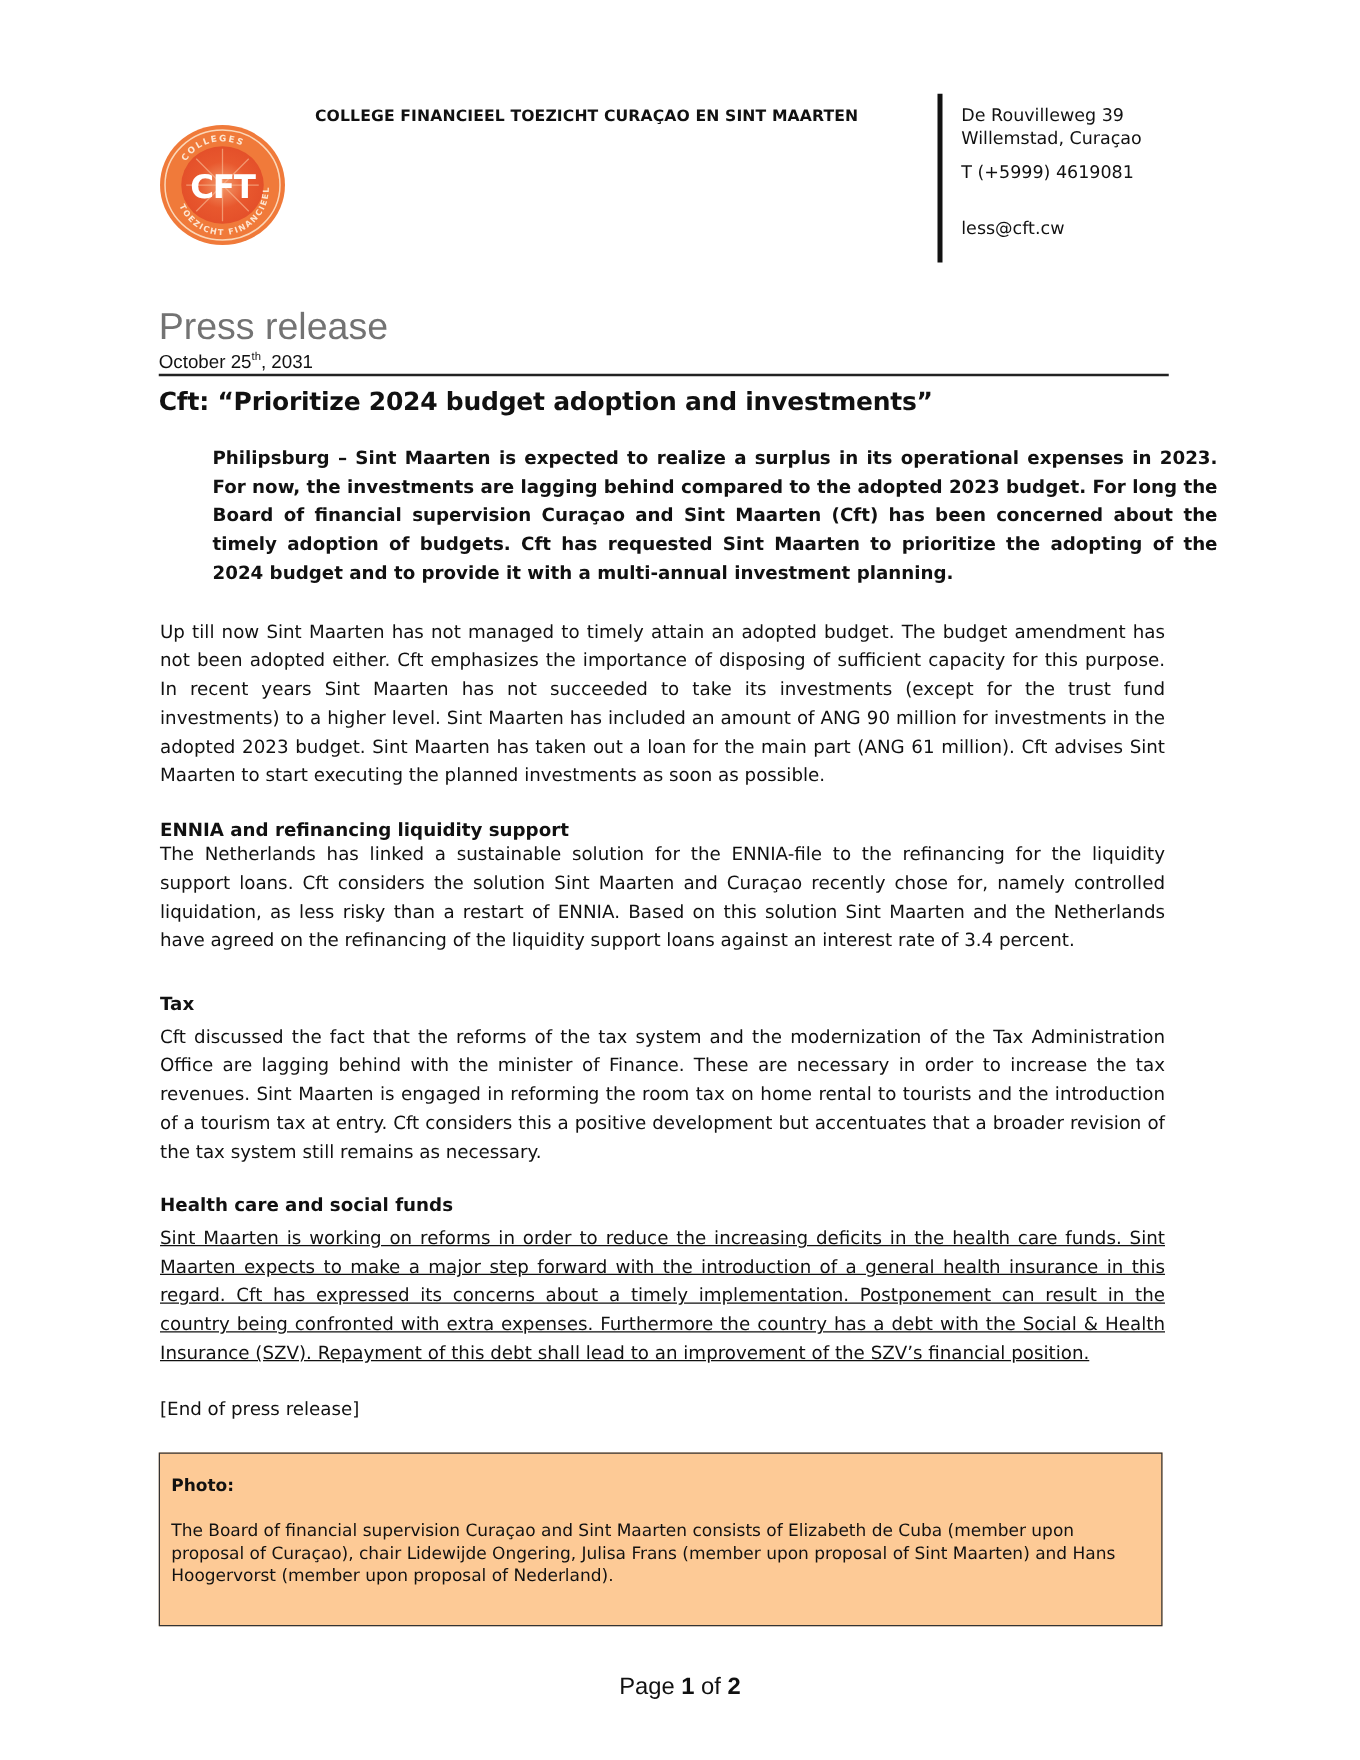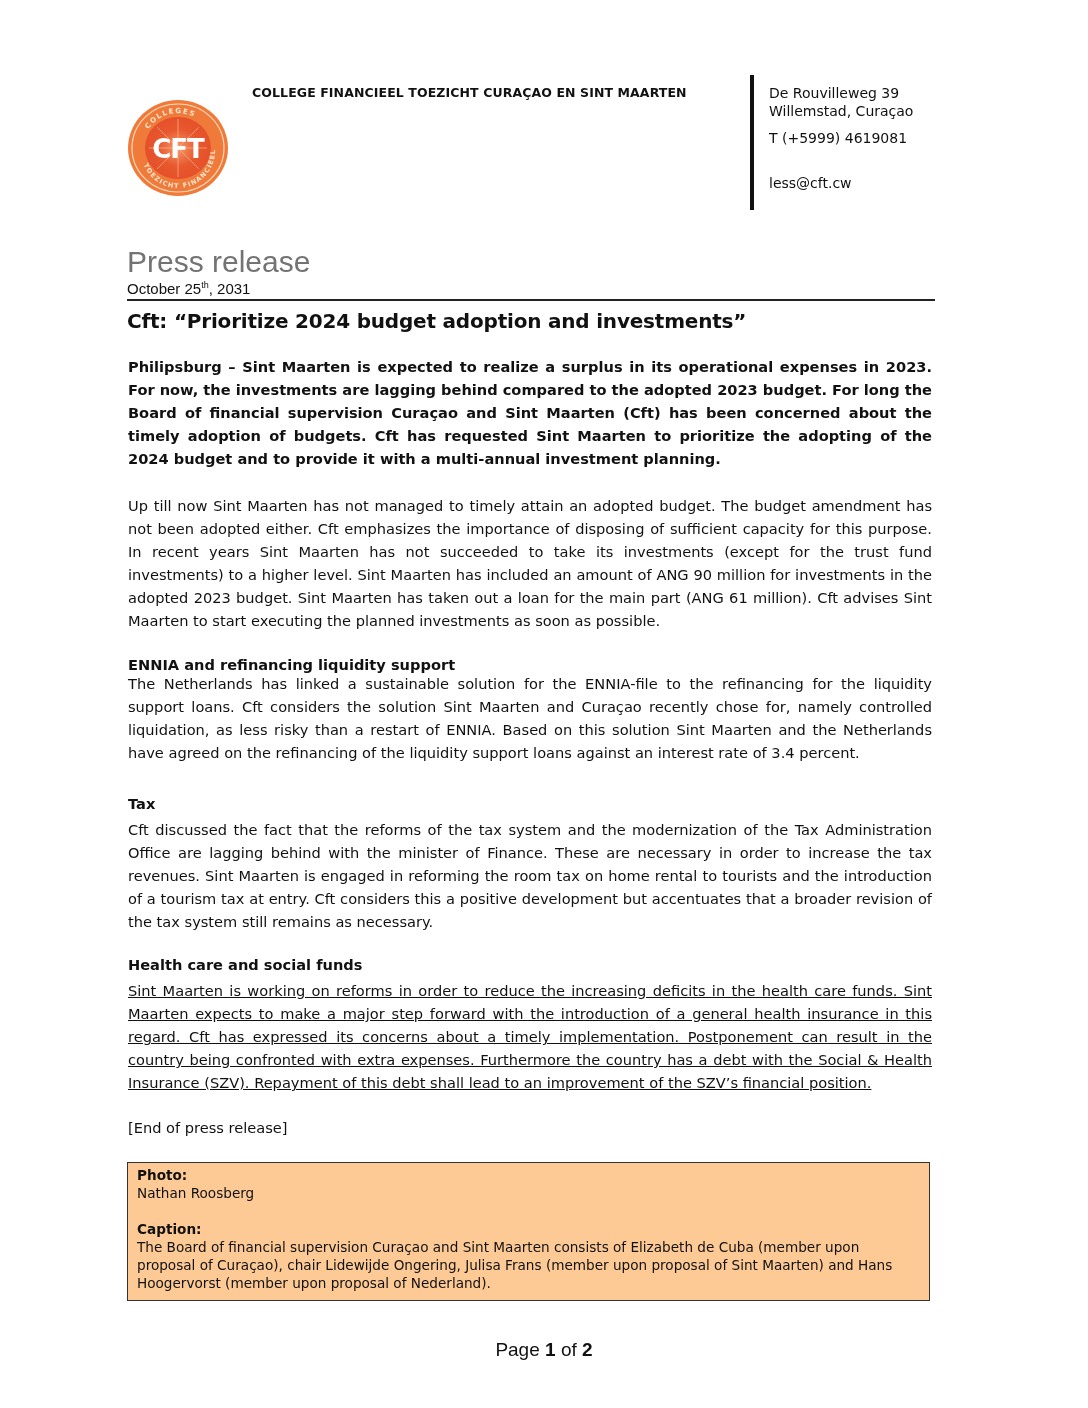--- a/index.html
+++ b/index.html
@@ -16,34 +16,34 @@
 
   
   .press-title { left:127px; top:245px; font-family:"Liberation Sans", sans-serif; font-size:30px; font-weight:normal; color:#737373; }
   .press-date { left:127px; top:280px; font-family:"Liberation Sans", sans-serif; font-size:15px; }
   .press-date sup { font-size:9px; }
   .hrule { left:127px; top:299px; width:808px; height:1.5px; background:#222; }
   .headline { left:127px; top:309px; font-size:20px; font-weight:bold; letter-spacing:-0.2px; }
 
   
   .block { left:128px; width:804px; font-size:14.6px; line-height:23.1px; text-align:justify; }
-  .lead { top:355px; font-weight:bold; }
+  .lead { top:355px; font-weight:bold;margin-left:42px; }
   .p1 { top:494px; }
   .sec-h { font-weight:bold; font-size:14.6px; left:128px; }
   .p-ennia-h { top:656px; }
   .p-ennia { top:672px; }
   .p-tax-h { top:795px; }
   .p-tax { top:818px; }
   .p-health-h { top:956px; }
   .p-health { top:979px;text-decoration:underline; }
   .end-note { left:128px; top:1119px; font-size:14.6px; }
 
   
   .photo-box { left:127px; top:1162px; width:803px; height:139px; background:#fdca96;
-               border:1.5px solid #333; box-sizing:border-box; padding:3px 9px;
+               border:1.5px solid #333; box-sizing:border-box; padding:17px 9px;
                font-size:13.6px; line-height:18px; }
   .photo-box .lbl { font-weight:bold; }
   .photo-box .gap { height:18px; }
 
   .page-num { left:0; width:1088px; top:1339px; text-align:center; font-family:"Liberation Sans", sans-serif; font-size:19px; }
   .page-num b { font-weight:bold; }
 </style>
 </head>
 <body>
 
@@ -104,19 +104,17 @@
 <div class="abs sec-h p-tax-h">Tax</div>
 <div class="abs block p-tax">Cft discussed the fact that the reforms of the tax system and the modernization of the Tax Administration Office are lagging behind with the minister of Finance. These are necessary in order to increase the tax revenues. Sint Maarten is engaged in reforming the room tax on home rental to tourists and the introduction of a tourism tax at entry. Cft considers this a positive development but accentuates that a broader revision of the tax system still remains as necessary.</div>
 
 <div class="abs sec-h p-health-h">Health care and social funds</div>
 <div class="abs block p-health">Sint Maarten is working on reforms in order to reduce the increasing deficits in the health care funds. Sint Maarten expects to make a major step forward with the introduction of a general health insurance in this regard. Cft has expressed its concerns about a timely implementation. Postponement can result in the country being confronted with extra expenses. Furthermore the country has a debt with the Social &amp; Health Insurance (SZV). Repayment of this debt shall lead to an improvement of the SZV’s financial position.</div>
 
 <div class="abs end-note">[End of press release]</div>
 
 <div class="abs photo-box">
   <div class="lbl">Photo:</div>
-  <div>Nathan Roosberg</div>
   <div class="gap"></div>
-  <div class="lbl">Caption:</div>
   <div>The Board of financial supervision Curaçao and Sint Maarten consists of Elizabeth de Cuba (member upon proposal of Curaçao), chair Lidewijde Ongering, Julisa Frans (member upon proposal of Sint Maarten) and Hans Hoogervorst (member upon proposal of Nederland).</div>
 </div>
 
 <div class="abs page-num"><span>Page</span> <b>1</b> <span>of</span> <b>2</b></div>
 
 </body></html>

